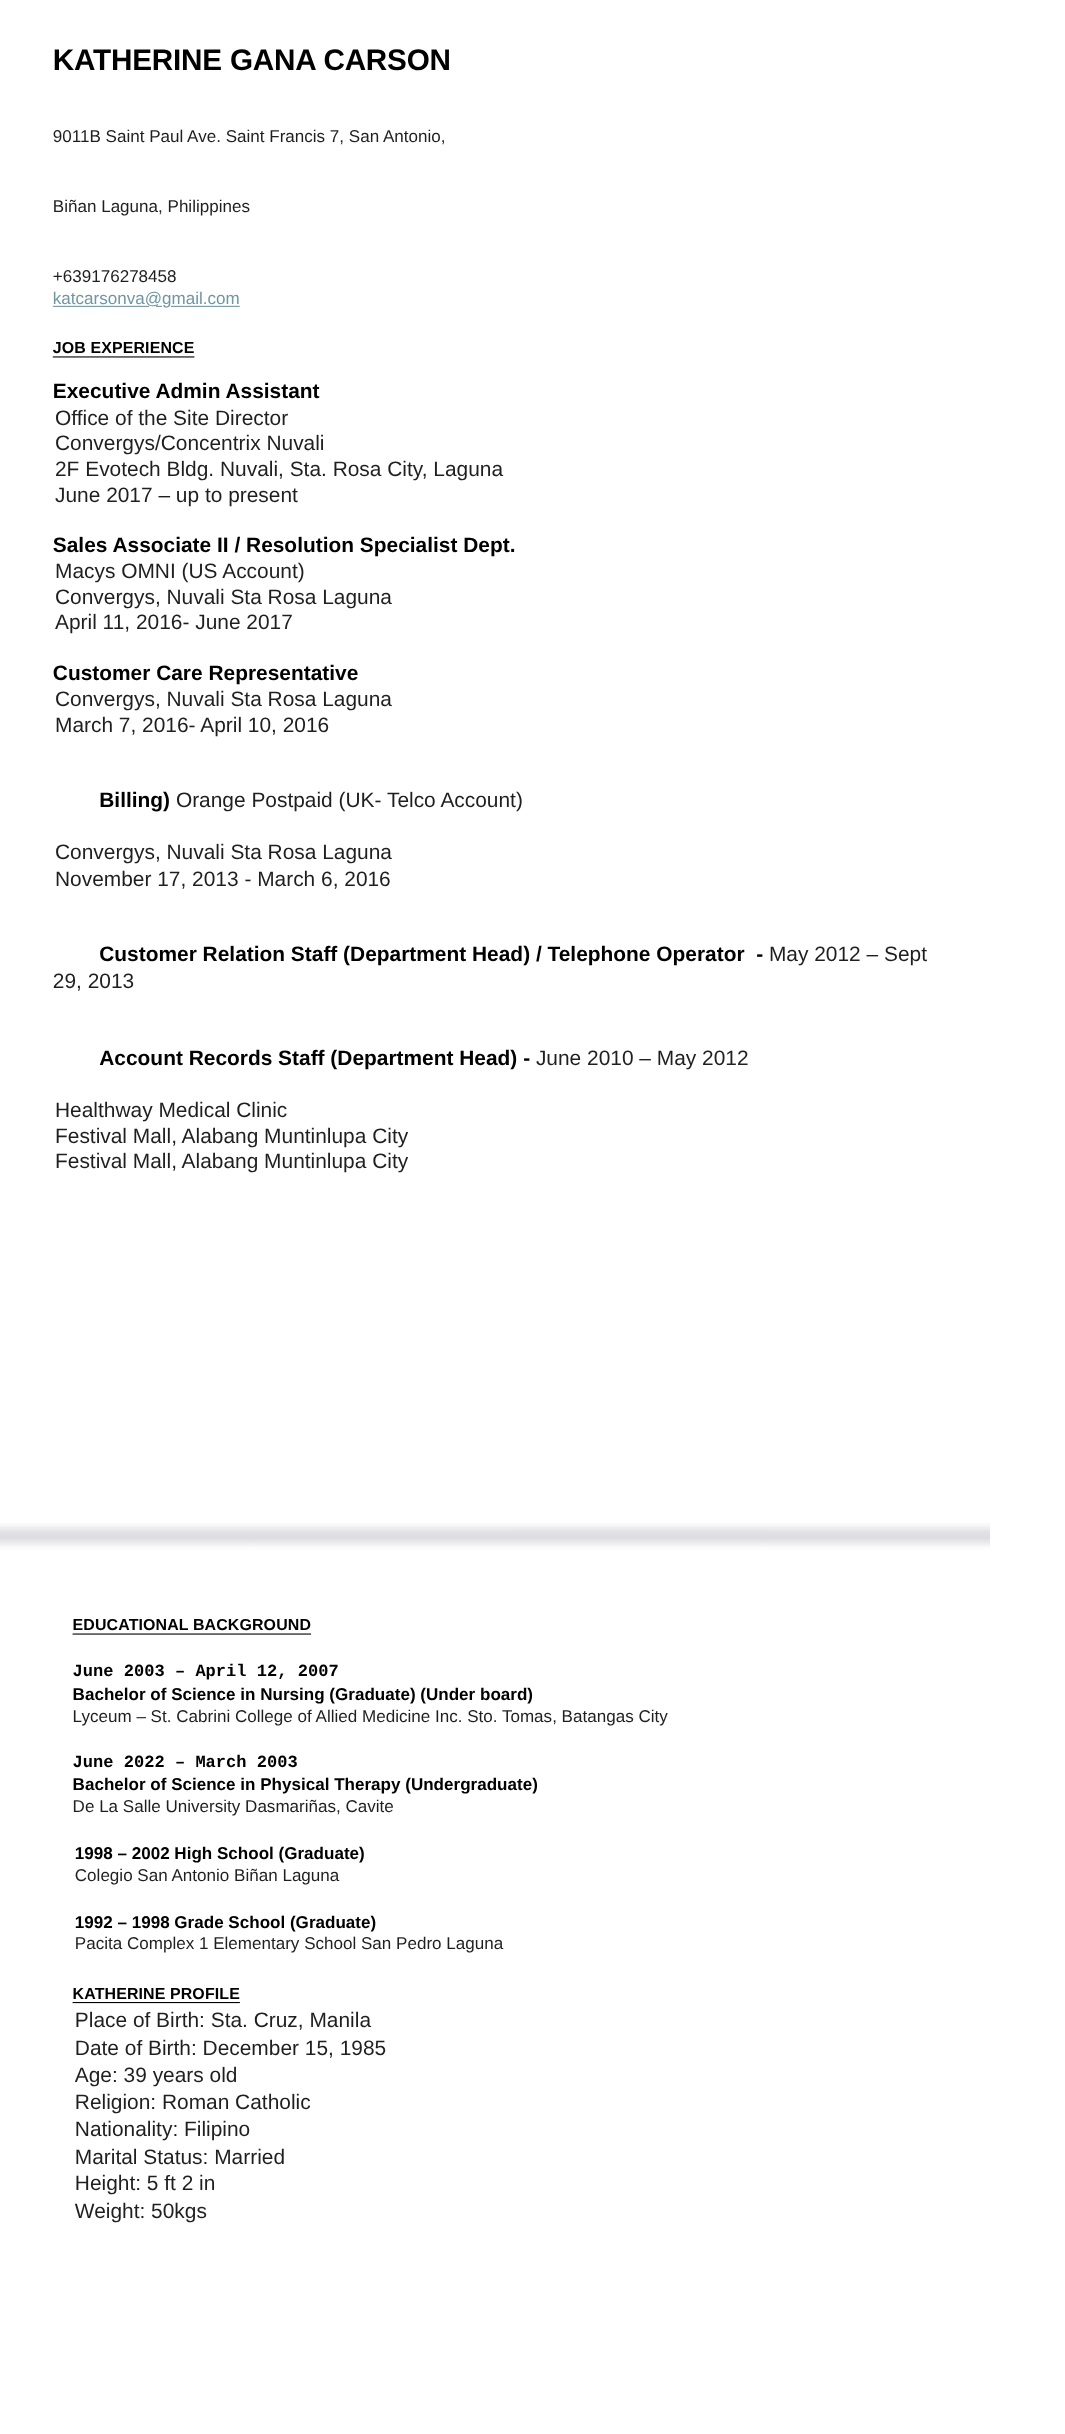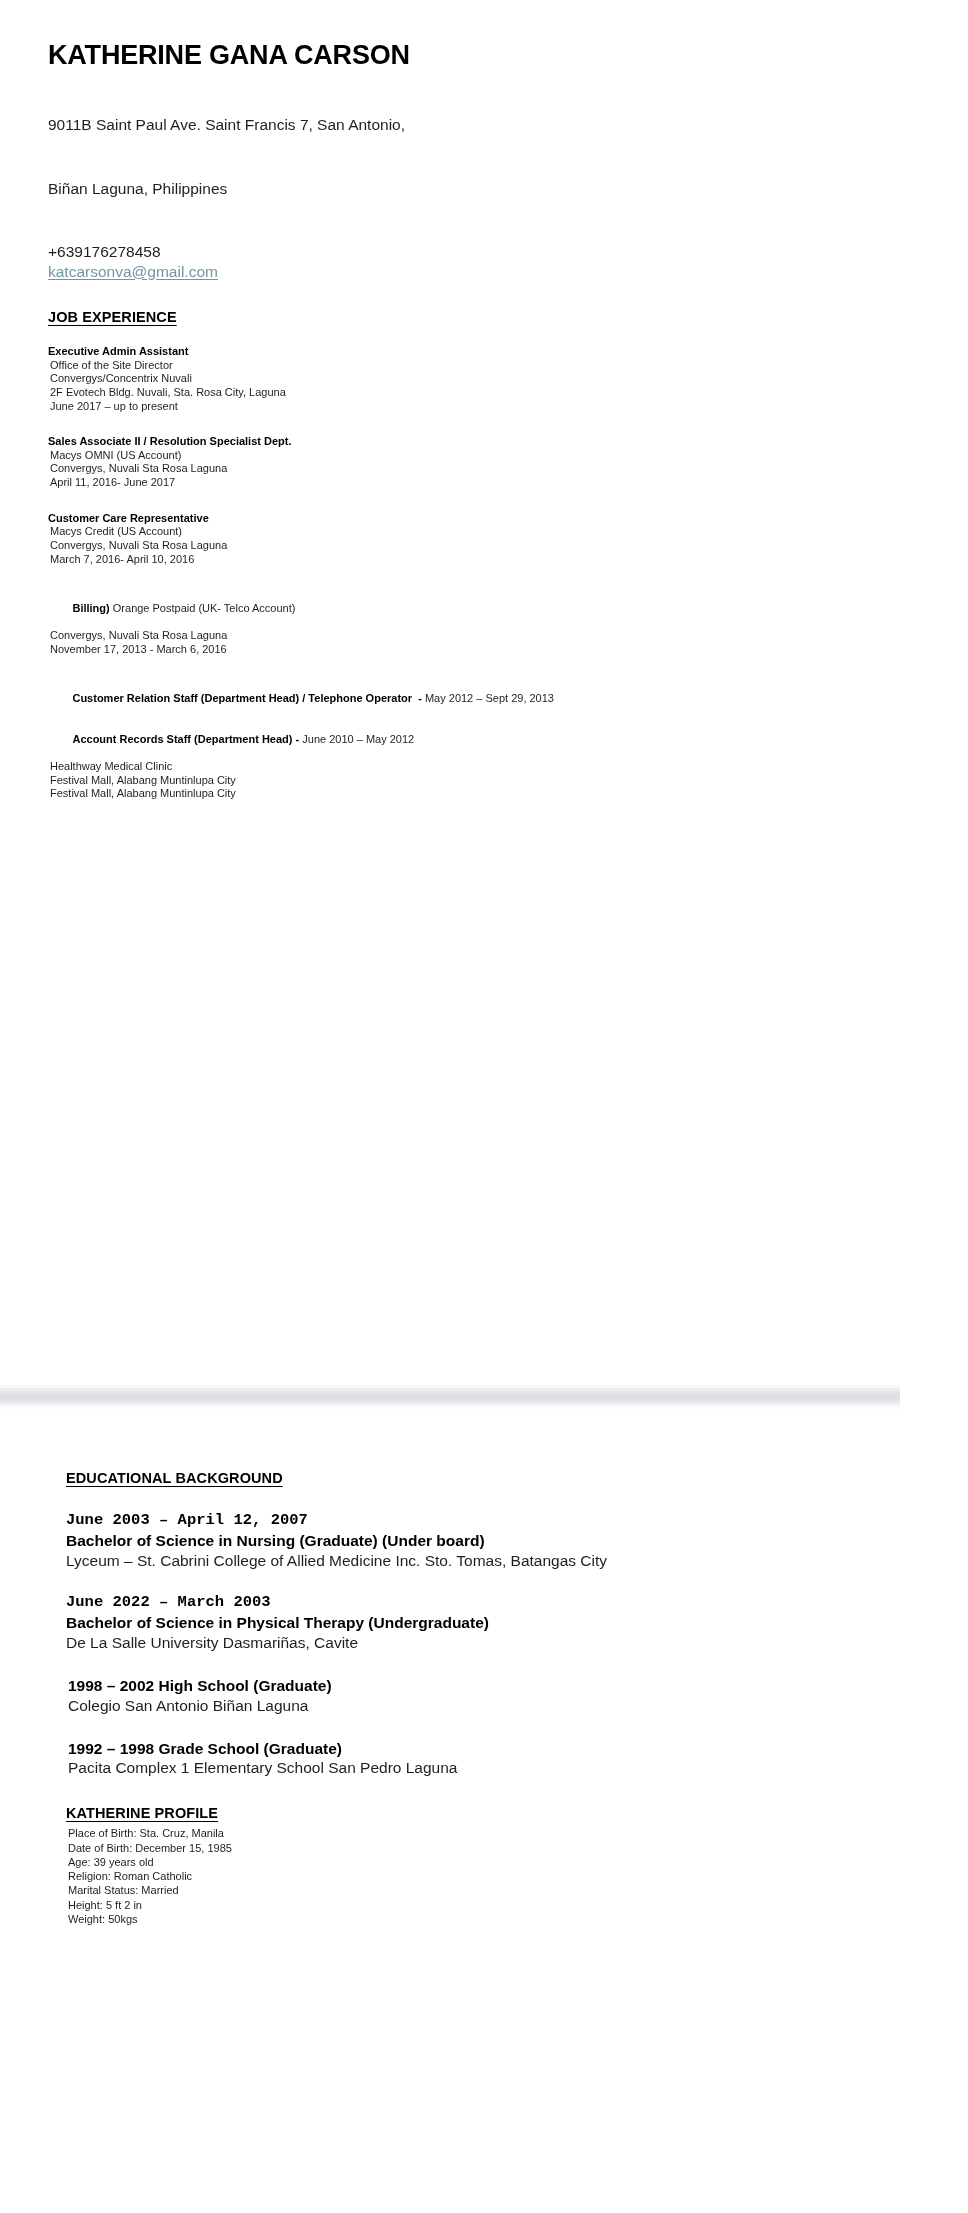--- a/index.html
+++ b/index.html
@@ -80,21 +80,21 @@
     margin: 0;
   }
   .section-head-wrap { margin: 27px 0 19px 0; }
   .section-head-wrap.edu { margin: 0 0 24px 0; }
   .section-head-wrap.profile { margin: 26px 0 0 0; }
 
   .block { margin-bottom: 22px; }
   .block:last-child { margin-bottom: 0; }
 
   .line {
-    font-size: 11px;
+    font-size: 19px;
     line-height: 1.24;
     color: #1f1f1f;
     white-space: pre-wrap;
   }
   .line.b { font-weight: bold; color: #000; }
   .line .bold { font-weight: bold; color: #000; }
   .line .norm { font-weight: normal; color: #1f1f1f; }
 
   .indent-1 { padding-left: 2px; }
 
@@ -137,21 +137,20 @@
 
     <div class="block">
       <div class="line b">Sales Associate II / Resolution Specialist Dept.</div>
       <div class="line indent-1">Macys OMNI (US Account)</div>
       <div class="line indent-1">Convergys, Nuvali Sta Rosa Laguna</div>
       <div class="line indent-1">April 11, 2016- June 2017</div>
     </div>
 
     <div class="block">
       <div class="line b">Customer Care Representative</div>
-      <div class="line indent-1">Macys Credit (US Account)</div>
       <div class="line indent-1">Convergys, Nuvali Sta Rosa Laguna</div>
       <div class="line indent-1">March 7, 2016- April 10, 2016</div>
     </div>
 
     <div class="block">
       <div class="line">
         <span class="bold">Billing)</span><span class="norm"> Orange Postpaid (UK- Telco Account)</span>
       </div>
       <div class="line indent-1">Convergys, Nuvali Sta Rosa Laguna</div>
       <div class="line indent-1">November 17, 2013 - March 6, 2016</div>
@@ -204,19 +203,20 @@
 
     <div class="section-head-wrap profile">
       <div class="section-head">KATHERINE PROFILE </div>
     </div>
 
     <div class="profile-list">
       <div class="line">Place of Birth: Sta. Cruz, Manila</div>
       <div class="line">Date of Birth: December 15, 1985</div>
       <div class="line">Age: 39 years old</div>
       <div class="line">Religion: Roman Catholic</div>
+      <div class="line">Nationality: Filipino</div>
       <div class="line">Marital Status: Married</div>
       <div class="line">Height: 5 ft 2 in</div>
       <div class="line">Weight: 50kgs</div>
     </div>
 
   </div>
 </div>
 
 </body></html>

